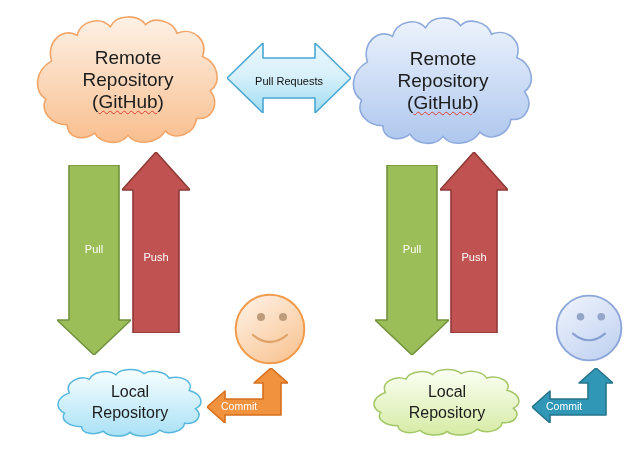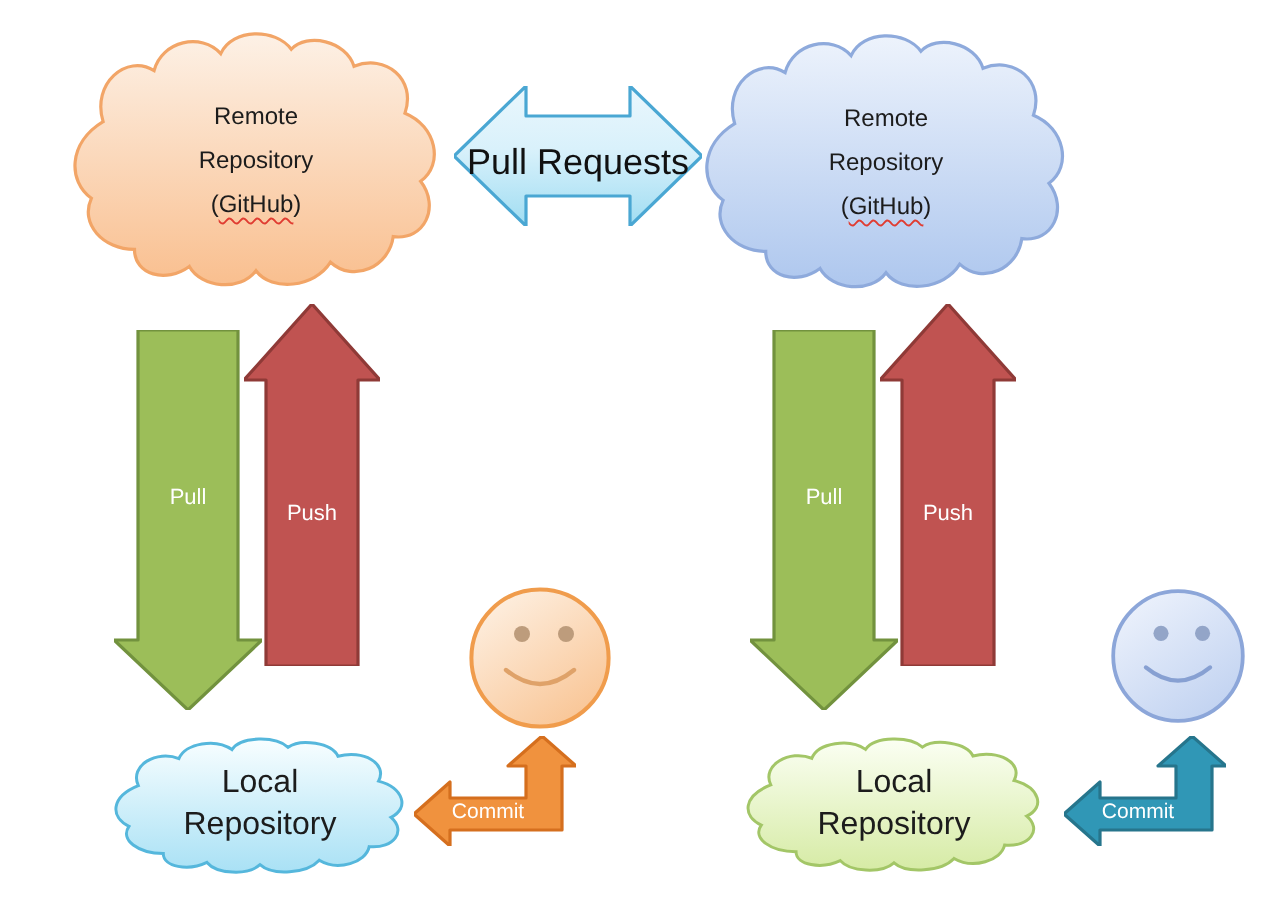--- a/index.html
+++ b/index.html
@@ -4,41 +4,41 @@
 <style>
   html,body { margin:0; padding:0; background:#ffffff; }
   .canvas {
     position:relative; width:640px; height:459px; background:#ffffff;
     font-family:"Liberation Sans", sans-serif; overflow:hidden;
   }
   .abs { position:absolute; }
   .abs svg { display:block; width:100%; height:100%; }
 
   .cloud-label { position:absolute; left:0; right:0; text-align:center; color:#1c1c1c; }
-  .remote-label { top:33px; font-size:12px; line-height:22px; }
+  .remote-label { top:33px; font-size:19px; line-height:22px; }
   .local-label  { top:13px; font-size:16px; line-height:21px; }
 
   .squiggle {
     text-decoration-line: underline;
     text-decoration-style: wavy;
     text-decoration-color:#e03c31;
     text-decoration-thickness:1px;
     text-underline-offset:2px;
   }
 
   .arrow-label {
     position:absolute; left:0; right:0; text-align:center;
     color:#ffffff; font-size:11px; line-height:12px;
   }
   .pr-label {
     position:absolute; left:0; right:0; top:31px; text-align:center;
-    color:#111111; font-size:18px; line-height:14px;
+    color:#111111; font-size:11px; line-height:14px;
   }
   .commit-label {
-    position:absolute; left:14px; top:33px; width:46px; text-align:center;
+    position:absolute; left:14px; top:33px; width:46px; 
     color:#ffffff; font-size:10.5px; line-height:11px;
   }
 </style>
 </head>
 <body>
 
 <div class="canvas">
 
   <div class="abs" style="left:30px; top:14px; width:196px; height:132px;">
     <svg viewBox="0 0 200 124" preserveAspectRatio="none">

